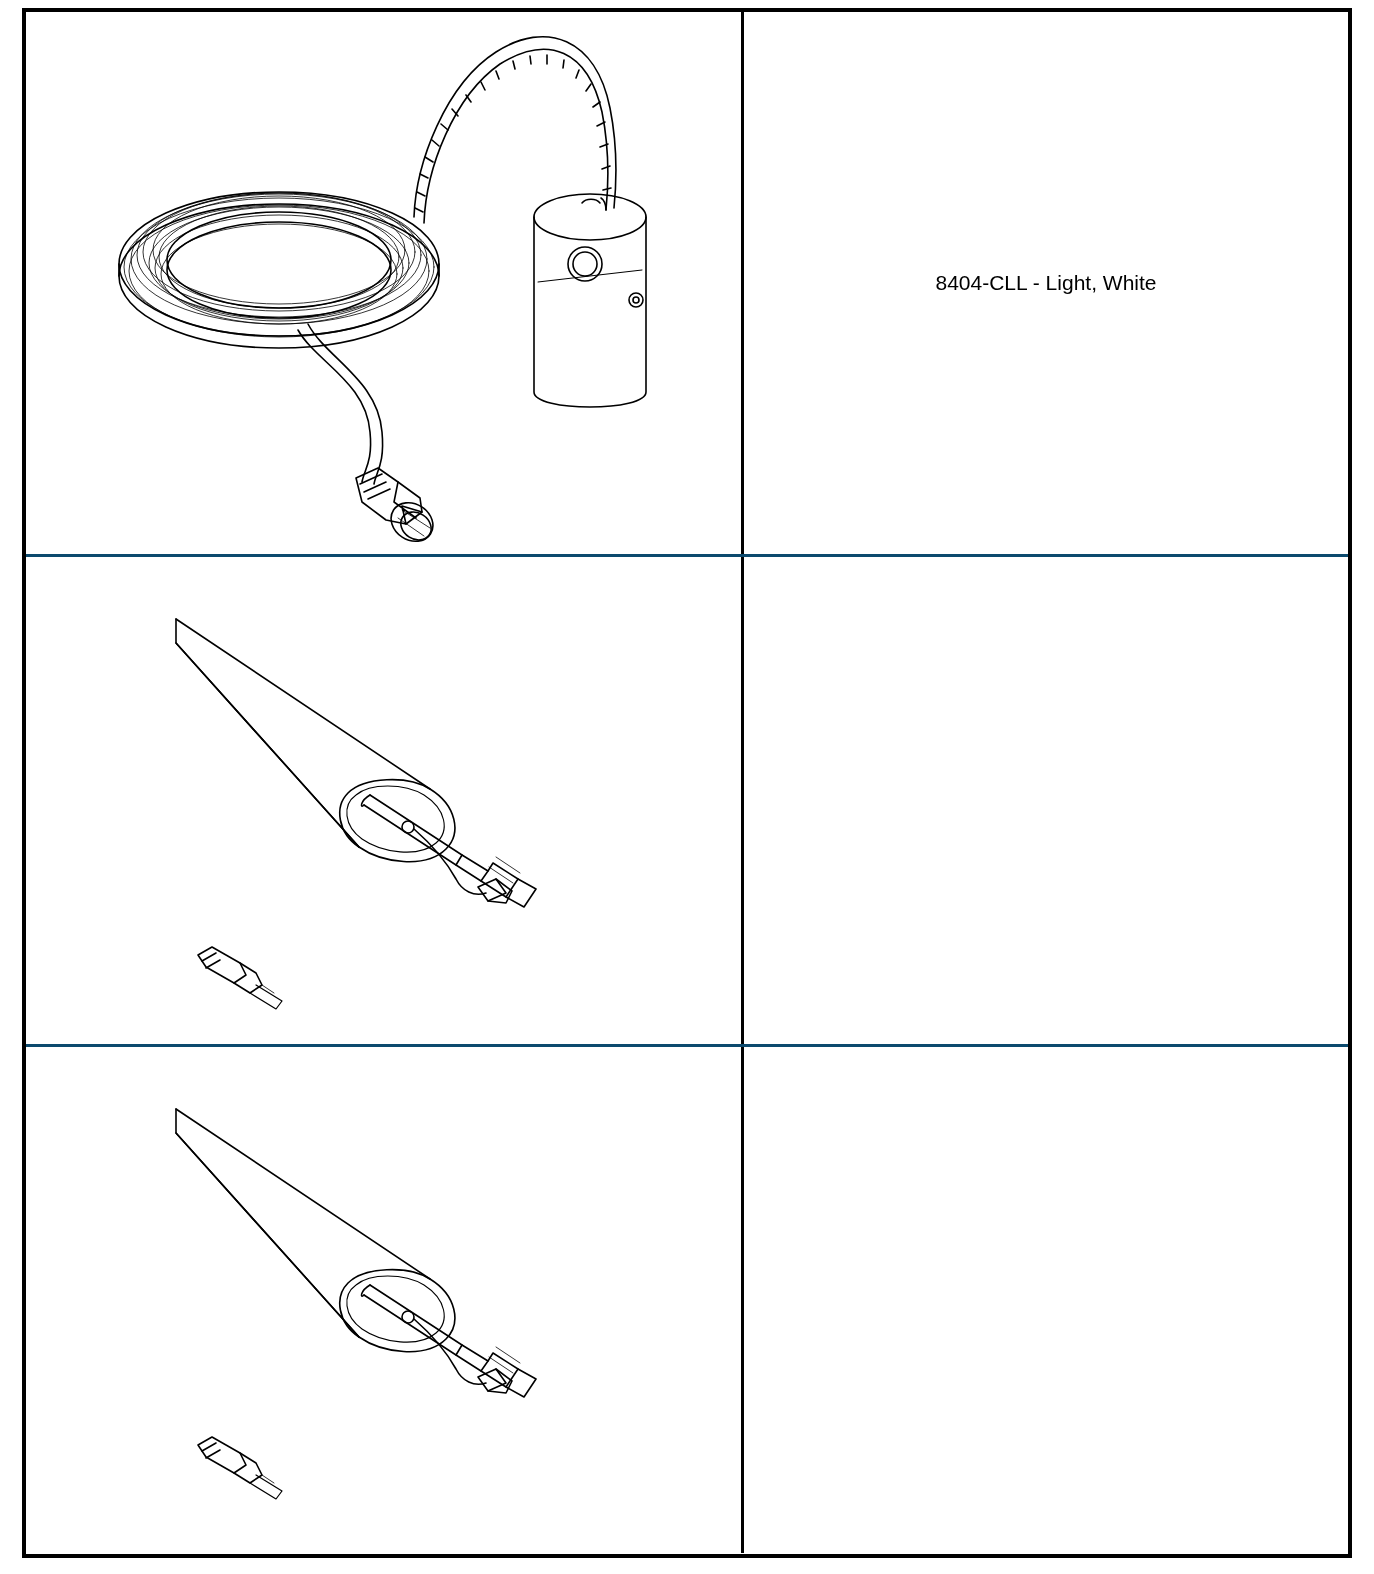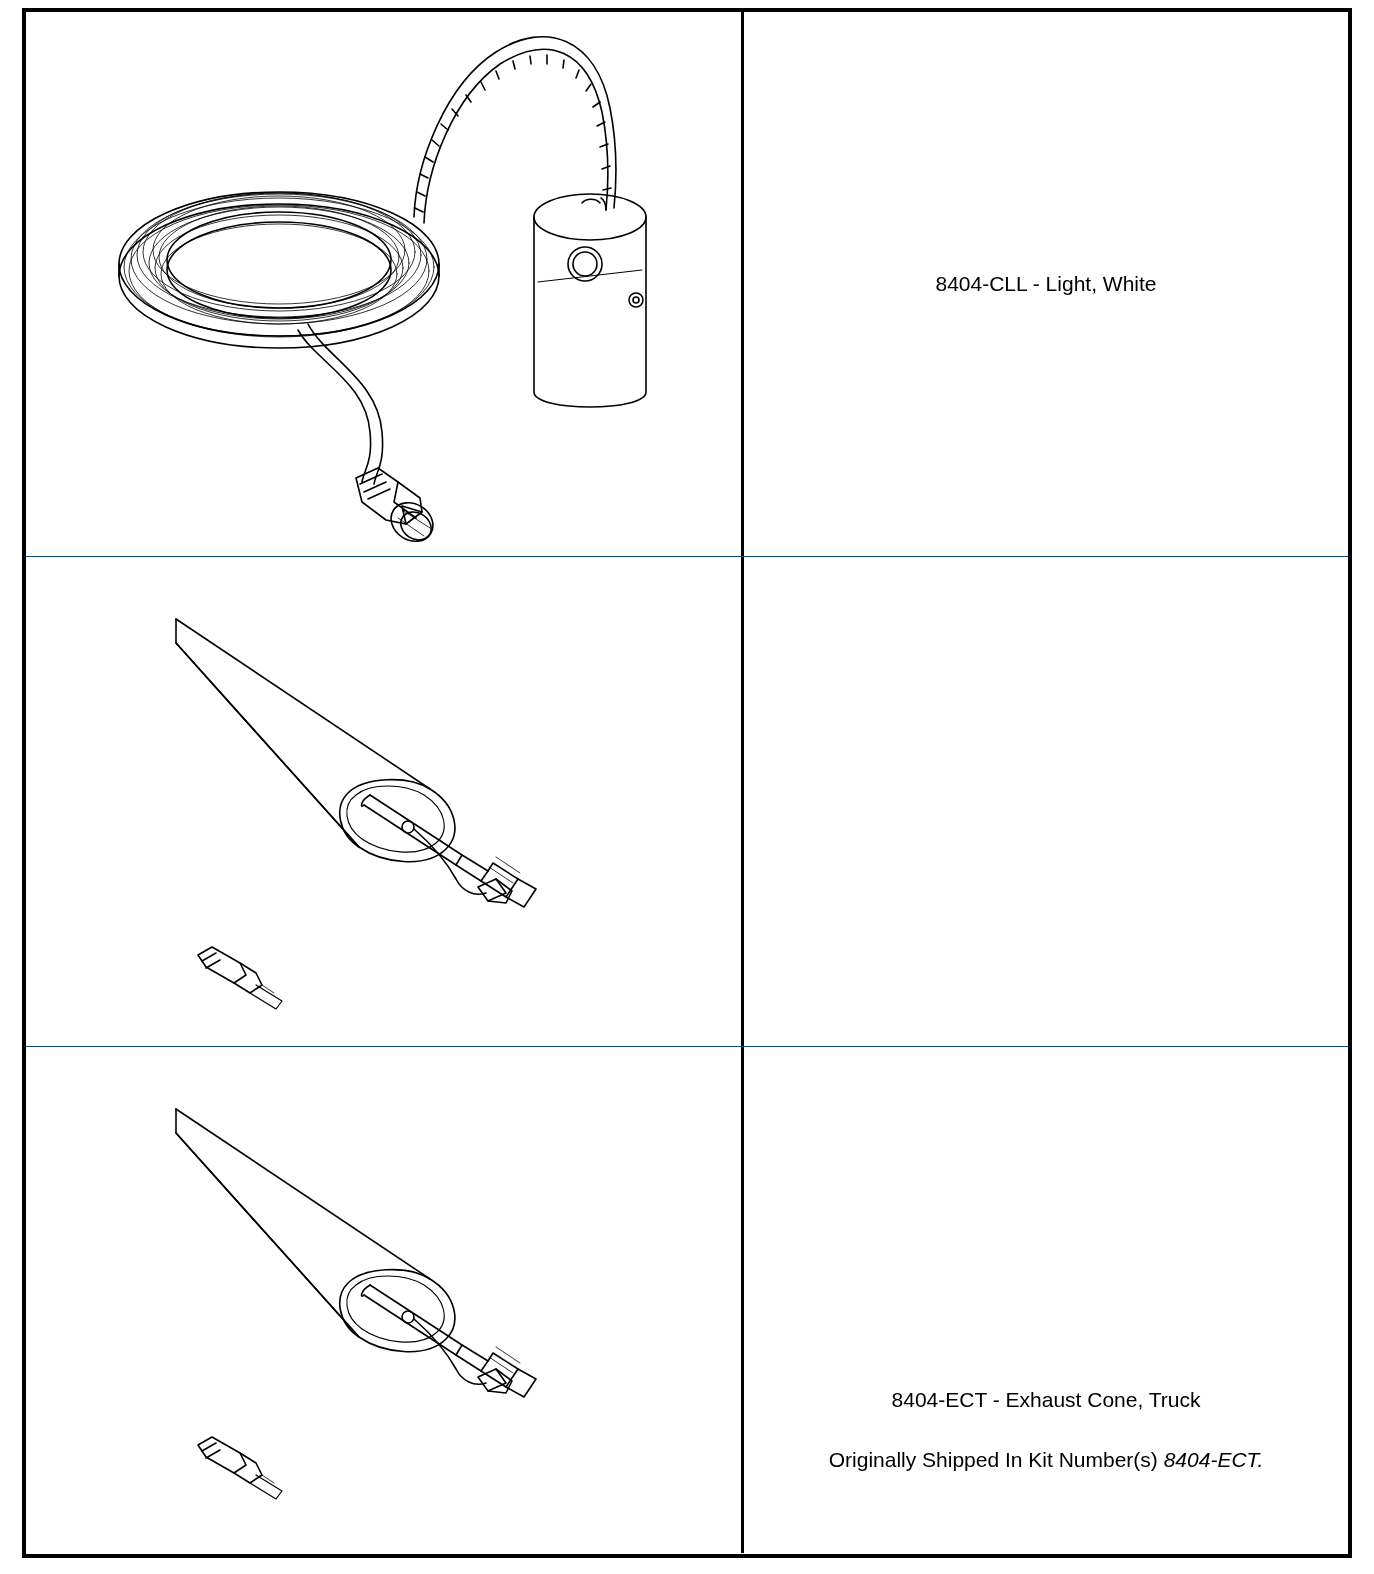--- a/index.html
+++ b/index.html
@@ -29,21 +29,21 @@
     height: 1550px;
     box-sizing: border-box;
     border: 4px solid #000000;
     background: #ffffff;
   }
 
   .row {
     display: flex;
     width: 100%;
     box-sizing: border-box;
-    border-bottom: 1px solid #0c4a6e;
+    border-bottom: 3px solid #0c4a6e;
   }
   .row:last-child {
     border-bottom: none;
   }
   .row-1 { height: 545px; }
   .row-2 { height: 490px; }
   .row-3 { height: 506px; }
 
   .cell-image {
     width: 718px;
@@ -201,22 +201,16 @@
             <path d="M452 330 L470 322 L480 336 L462 344 Z"></path>
             <path d="M470 322 L486 334 L480 346 L462 344"></path>
             <path d="M172 398 L186 390 L214 406 L220 418 L208 426 L180 410 Z"></path>
             <path d="M176 404 L190 396 M180 411 L194 403"></path>
             <path d="M214 406 L230 416 L236 428 L224 436 L208 426"></path>
             <path d="M224 436 L250 452 L256 444 L230 428" stroke-width="1.2"></path>
             <path d="M236 428 L248 436" stroke-width="0.8"></path>
           </g>
         </svg>
       </div>
-      <div class="cell-desc">
-        <div class="desc-text desc-row3">
-          <span>8404-ECT - Exhaust Cone, Truck</span><br>
-          <span>Originally Shipped In Kit Number(s) </span><span class="kit-italic">8404-ECT.</span>
-        </div>
-      </div>
     </div>
 
   </div>
 </div>
 
 </body></html>

